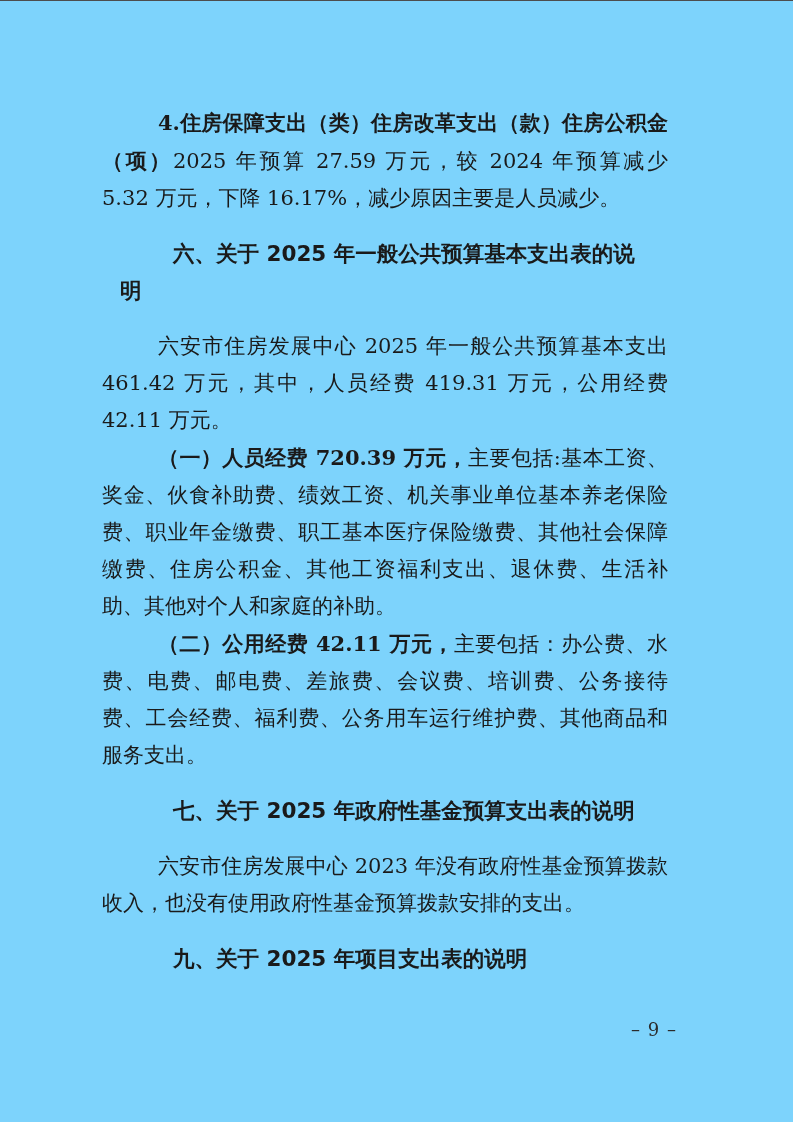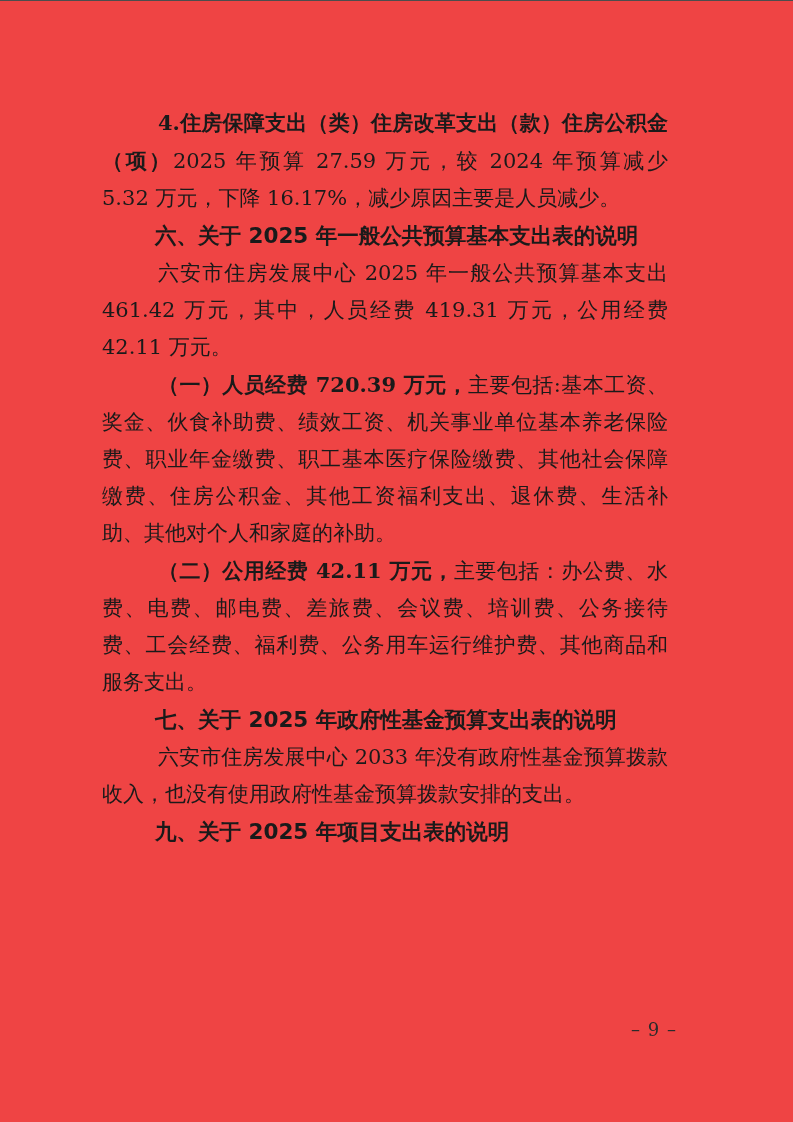--- a/index.html
+++ b/index.html
@@ -10,42 +10,42 @@
     position: relative;
     overflow: hidden;
     font-family: "DejaVu Serif", "Liberation Serif", serif;
     color: #1a1a1a;
   }
   .page {
     position: absolute;
     left: 0; top: 0;
     width: 793px;
     height: 1122px;
-    background: #ef4444;
+    background: #7dd3fc;
     border-top: 1px solid #4d4d4d;
     box-sizing: border-box;
   }
   .content {
     position: absolute;
     left: 102px;
     top: 103px;
     width: 566px;
     font-size: 21px;
     line-height: 37px;
     text-align: justify;
   }
   .content p {
     margin: 0;
     text-indent: 56px;
   }
   .content p .lead {
     font-weight: 700;
   }
   .content h2 {
-    margin: 0;
+    margin: 18px;
     font-size: 21.5px;
     line-height: 37px;
     font-weight: 700;
     font-family: "DejaVu Sans", "Liberation Sans", sans-serif;
     text-indent: 53px;
     text-align: left;
   }
   .page-number {
     position: absolute;
     right: 116px;
@@ -68,21 +68,21 @@
     <h2>六、关于 2025 年一般公共预算基本支出表的说明</h2>
 
     <p><span class="lead"></span><span>六安市住房发展中心 2025 年一般公共预算基本支出 461.42 万元，其中，人员经费 419.31 万元，公用经费 42.11 万元。</span></p>
 
     <p><span class="lead">（一）人员经费 720.39 万元，</span><span>主要包括:基本工资、奖金、伙食补助费、绩效工资、机关事业单位基本养老保险费、职业年金缴费、职工基本医疗保险缴费、其他社会保障缴费、住房公积金、其他工资福利支出、退休费、生活补助、其他对个人和家庭的补助。</span></p>
 
     <p><span class="lead">（二）公用经费 42.11 万元，</span><span>主要包括：办公费、水费、电费、邮电费、差旅费、会议费、培训费、公务接待费、工会经费、福利费、公务用车运行维护费、其他商品和服务支出。</span></p>
 
     <h2>七、关于 2025 年政府性基金预算支出表的说明</h2>
 
-    <p><span class="lead"></span><span>六安市住房发展中心 2033 年没有政府性基金预算拨款收入，也没有使用政府性基金预算拨款安排的支出。</span></p>
+    <p><span class="lead"></span><span>六安市住房发展中心 2023 年没有政府性基金预算拨款收入，也没有使用政府性基金预算拨款安排的支出。</span></p>
 
 
 
     <h2>九、关于 2025 年项目支出表的说明</h2>
 
   </div>
 
   <div class="page-number">– 9 –</div>
 </div>
 

